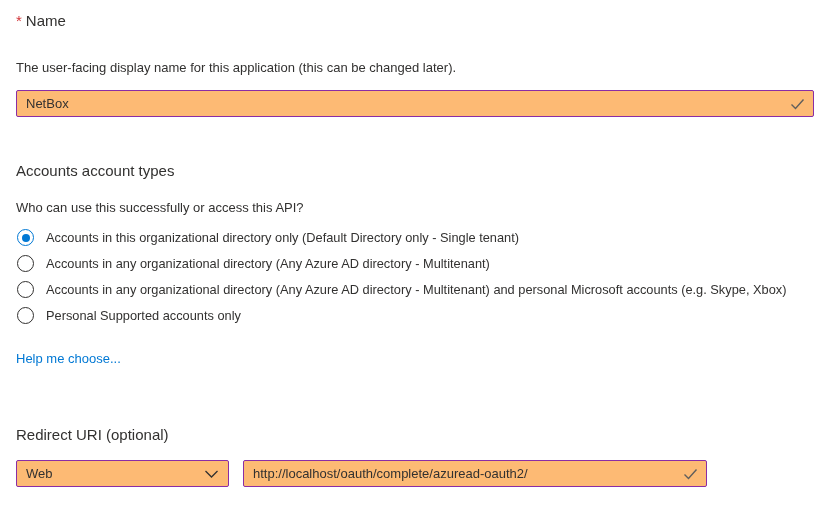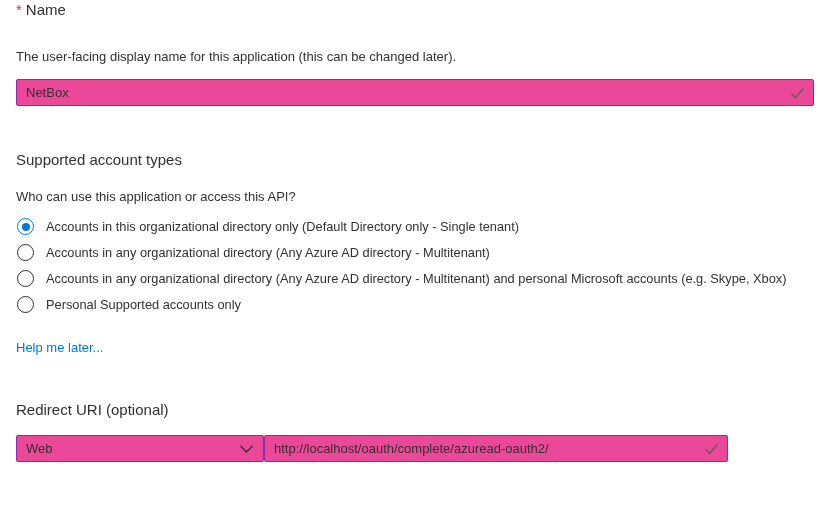--- a/index.html
+++ b/index.html
@@ -20,34 +20,34 @@
   .section-title {
     font-size: 15px;
     line-height: 20px;
     font-weight: 400;
     color: #323130;
   }
   .required-marker {
     color: #d13438;
     margin-right: 4px;
   }
-  .title-name { }
+  .title-name { padding-top: 11px; }
   .desc {
     font-size: 13px;
     line-height: 19px;
     color: #323130;
   }
   .desc-name { margin-top: 27px; }
   .field-box {
     position: relative;
     box-sizing: border-box;
     height: 27px;
     border: 1.5px solid #8a2da5;
     border-radius: 2px;
-    background: #ec4899;
+    background: #fdba74;
     display: flex;
     align-items: center;
   }
   .name-field { margin-top: 13px; width: 798px; }
   .field-box input {
     border: none;
     outline: none;
     background: transparent;
     font-family: "Liberation Sans", "DejaVu Sans", sans-serif;
     font-size: 13px;
@@ -108,29 +108,30 @@
   }
   .help-link {
     display: inline-block;
     margin-top: 17px;
     font-size: 13px;
     line-height: 18px;
     color: #0078d4;
     text-decoration: none;
     cursor: pointer;
   }
-  .title-redirect { margin-top: 43px; }
+  .title-redirect { margin-top: 57px; }
   .desc-redirect { margin-top: 14px; max-width: 798px; }
   .redirect-row {
     margin-top: 15px;
     display: flex;
     align-items: center;
   }
   .platform-select {
-    width: 248px;
+    width: 213px;
+    margin-right: 14px;
     cursor: pointer;
   }
   .platform-select .select-value {
     font-size: 13px;
     color: #323130;
     padding-left: 9px;
   }
   .chevron {
     position: absolute;
     right: 9px;
@@ -153,43 +154,43 @@
   <div class="field-box name-field">
     <input type="text" value="NetBox" style="">
     <span class="valid-check">
       <svg width="15" height="12" viewBox="0 0 15 12">
           <polyline points="1.5,6.5 5.5,10.5 13.5,1.5" fill="none" stroke="#605e5c" stroke-width="1.4"></polyline>
         </svg>
     </span>
   </div>
 
   
-  <div class="section-title title-account">Supported account types</div>
-  <div class="desc question">Who can use this application or access this API?</div>
+  <div class="section-title title-account">Accounts account types</div>
+  <div class="desc question">Who can use this successfully or access this API?</div>
 
   <div class="radio-group">
     <div class="radio-row selected">
       <span class="radio-circle"></span>
       <span class="radio-label">Accounts in this organizational directory only (Default Directory only - Single tenant)</span>
     </div>
     <div class="radio-row">
       <span class="radio-circle"></span>
       <span class="radio-label">Accounts in any organizational directory (Any Azure AD directory - Multitenant)</span>
     </div>
     <div class="radio-row">
       <span class="radio-circle"></span>
       <span class="radio-label">Accounts in any organizational directory (Any Azure AD directory - Multitenant) and personal Microsoft accounts (e.g. Skype, Xbox)</span>
     </div>
     <div class="radio-row">
       <span class="radio-circle"></span>
       <span class="radio-label">Personal Supported accounts only</span>
     </div>
   </div>
 
-  <a class="help-link">Help me later...</a>
+  <a class="help-link">Help me choose...</a>
 
   
   <div class="section-title title-redirect">Redirect URI (optional)</div>
 
   <div class="redirect-row">
     <div class="field-box platform-select">
       <span class="select-value">Web</span>
       <span class="chevron">
         <svg width="15" height="9" viewBox="0 0 15 9">
             <polyline points="1.5,1.5 7.5,7.5 13.5,1.5" fill="none" stroke="#323130" stroke-width="1.3"></polyline>

